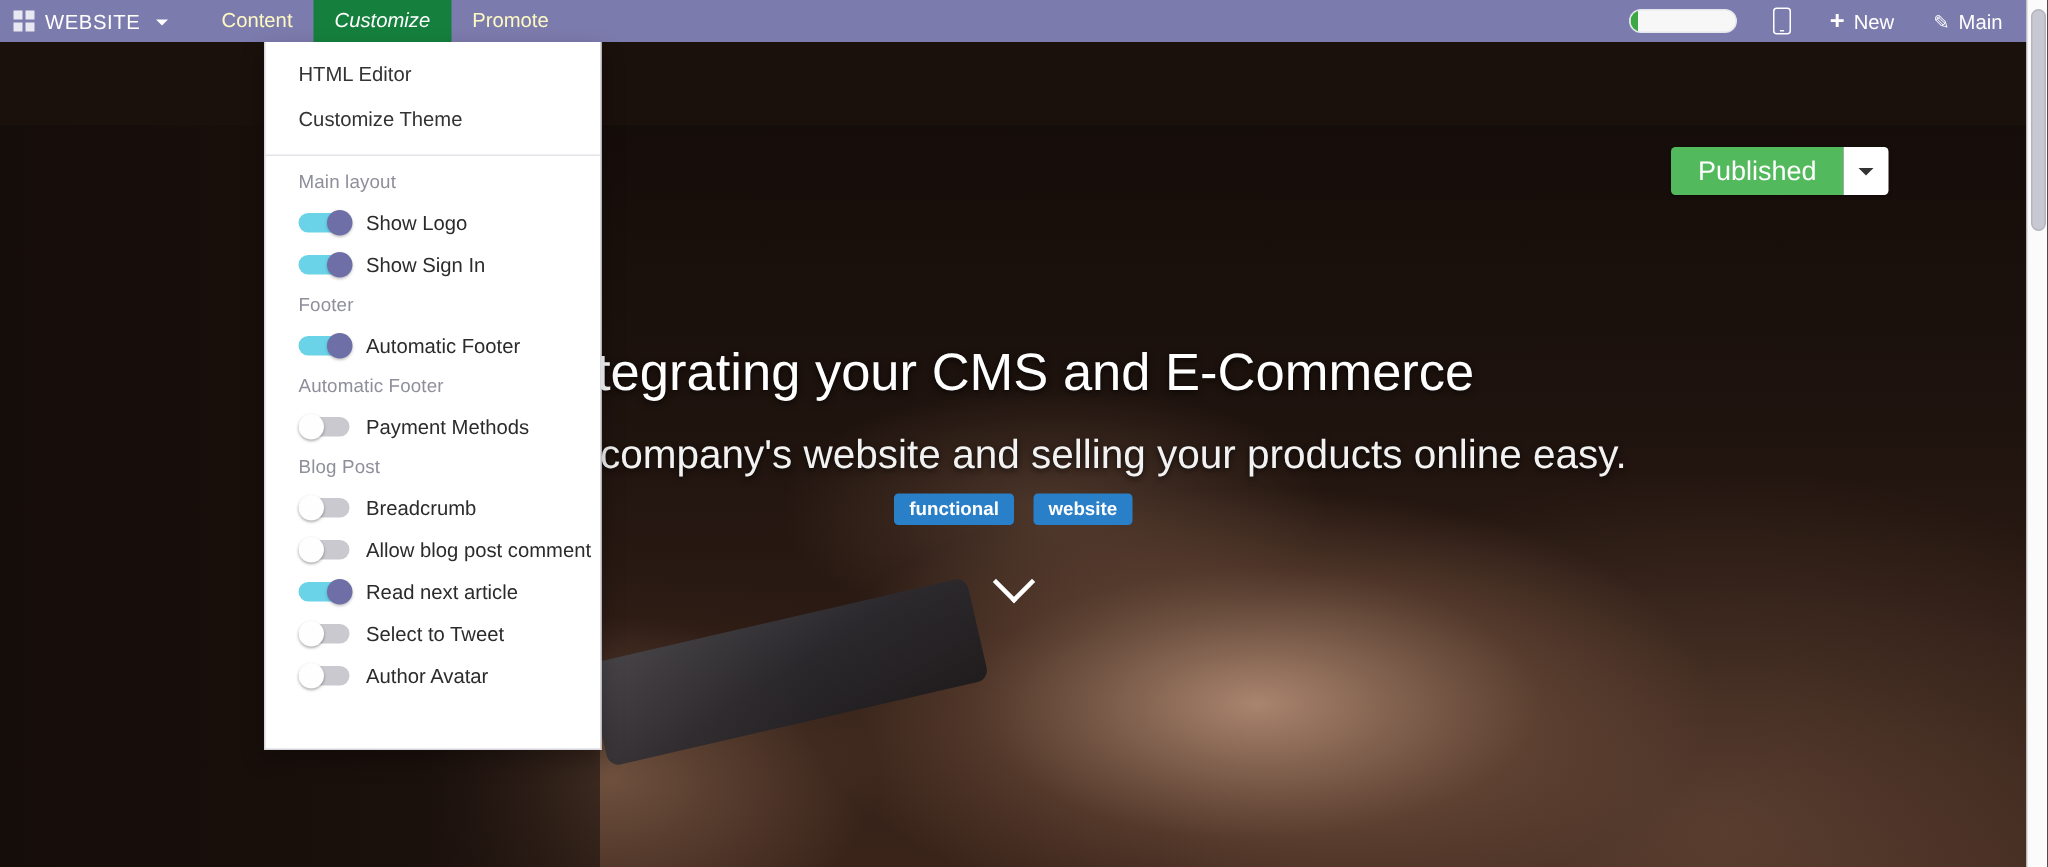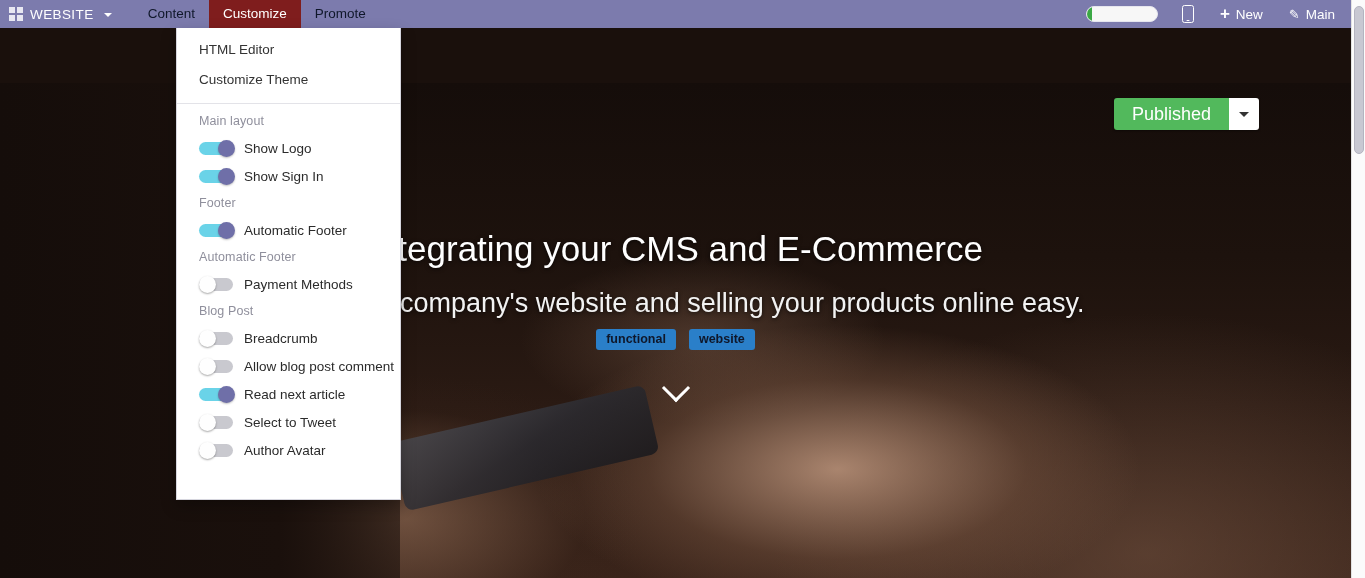--- a/index.html
+++ b/index.html
@@ -27,24 +27,24 @@
   }
   .caret-down {
     display: inline-block; width: 0; height: 0; margin-left: 6px;
     border-left: 4px solid transparent; border-right: 4px solid transparent;
     border-top: 4px solid #fff; vertical-align: middle;
   }
   .adminbar-menu {
     display: flex; align-items: center; height: 28px; margin-left: 22px;
   }
   .adminbar-menu > .am-item {
-    font-size: 13.5px; color: #0f172a; padding: 0 14px; height: 28px;
+    font-size: 13.5px; color: #fef9c3; padding: 0 14px; height: 28px;
     line-height: 28px; cursor: pointer; white-space: nowrap;
   }
-  .am-item.active { background: #7f1d1d; color: #fff; }
+  .am-item.active { background: #15803d; color: #fff; font-style: italic; }
   .adminbar-right {
     margin-left: auto; display: flex; align-items: center; height: 28px;
     padding-right: 10px;
   }
   .progressbar {
     width: 72px; height: 16px; background: #f7f7f7; border-radius: 9px;
     margin-right: 24px; overflow: hidden; position: relative;
     border: 1px solid #e6e6ee;
   }
   .progressbar .fill { position: absolute; left: 0; top: 0; bottom: 0; background: #3ba845; }
@@ -167,21 +167,21 @@
   .hero-sub {
     position: absolute; left: 0; top: 205px; width: 1351px; text-align: center;
     font-size: 27px; color: #f2f2f2; font-weight: 400;
     text-shadow: 0 1px 4px rgba(0,0,0,.7); white-space: nowrap;
   }
   .hero-tags {
     position: absolute; left: 0; top: 246px; width: 1351px;
     display: flex; justify-content: center; gap: 13px;
   }
   .tag {
-    background: #2a7fc9; color: #0f172a; font-size: 12.5px; font-weight: bold;
+    background: #2a7fc9; color: #ffffff; font-size: 12.5px; font-weight: bold;
     padding: 4px 10px 5px 10px; border-radius: 3px; line-height: 12px;
   }
   .hero-chevron {
     position: absolute; left: 0; top: 292px; width: 1351px;
     display: flex; justify-content: center;
   }
   .chev {
     width: 26px; height: 26px; position: relative;
   }
   .chev::before {

